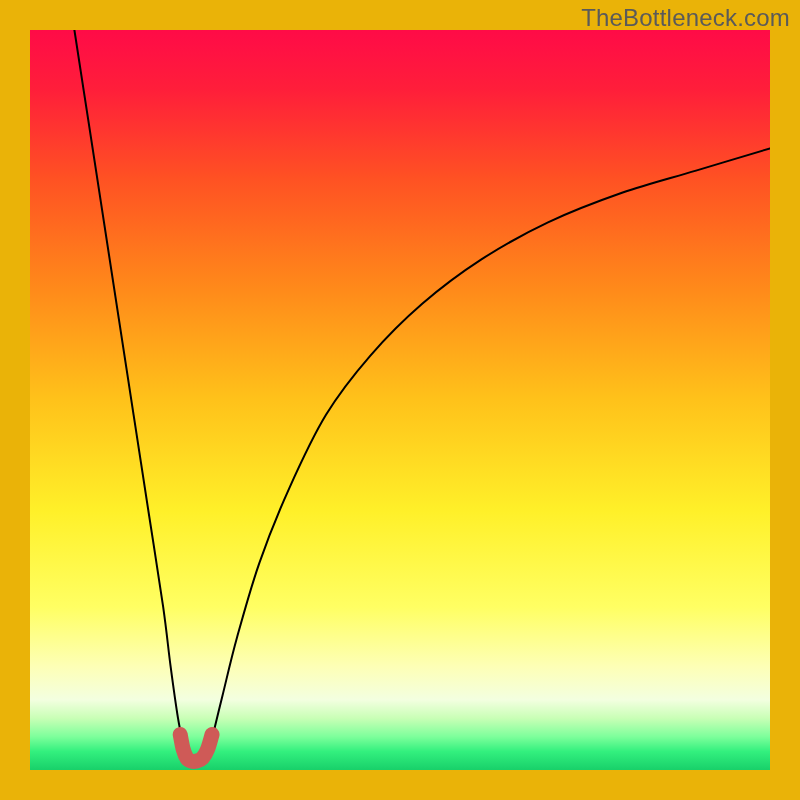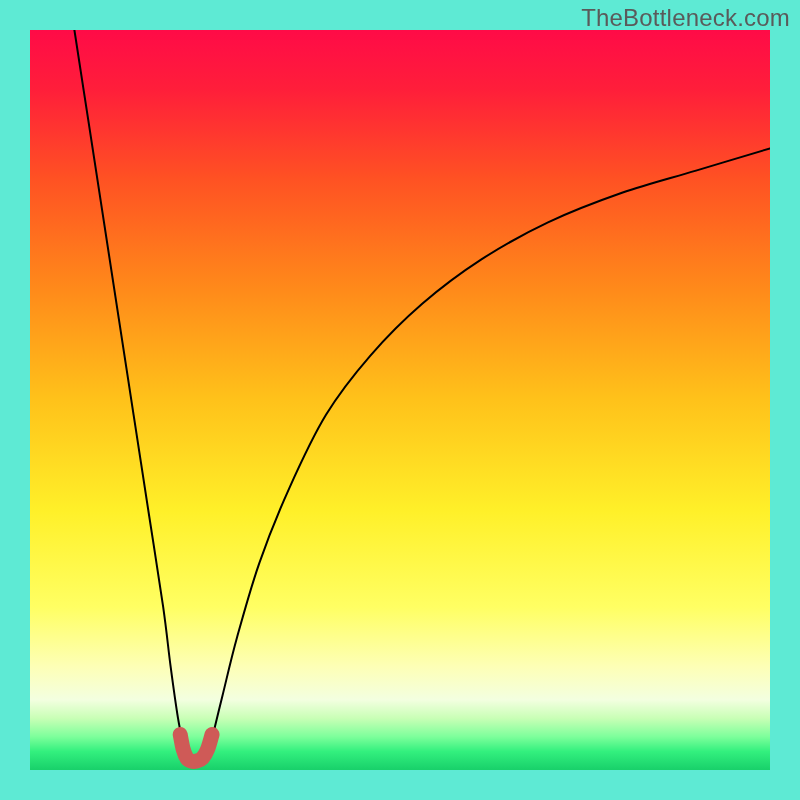--- a/index.html
+++ b/index.html
@@ -9,21 +9,21 @@
     height: 800px;
     background: #000;
     font-family: Arial, Helvetica, sans-serif;
   }
   .frame {
     position: absolute;
     left: 0;
     top: 0;
     width: 800px;
     height: 800px;
-    background: #5eead4;
+    background: #eab308;
   }
   .plot {
     position: absolute;
     left: 30px;
     top: 30px;
     width: 740px;
     height: 740px;
     overflow: hidden;
   }
   .watermark {

